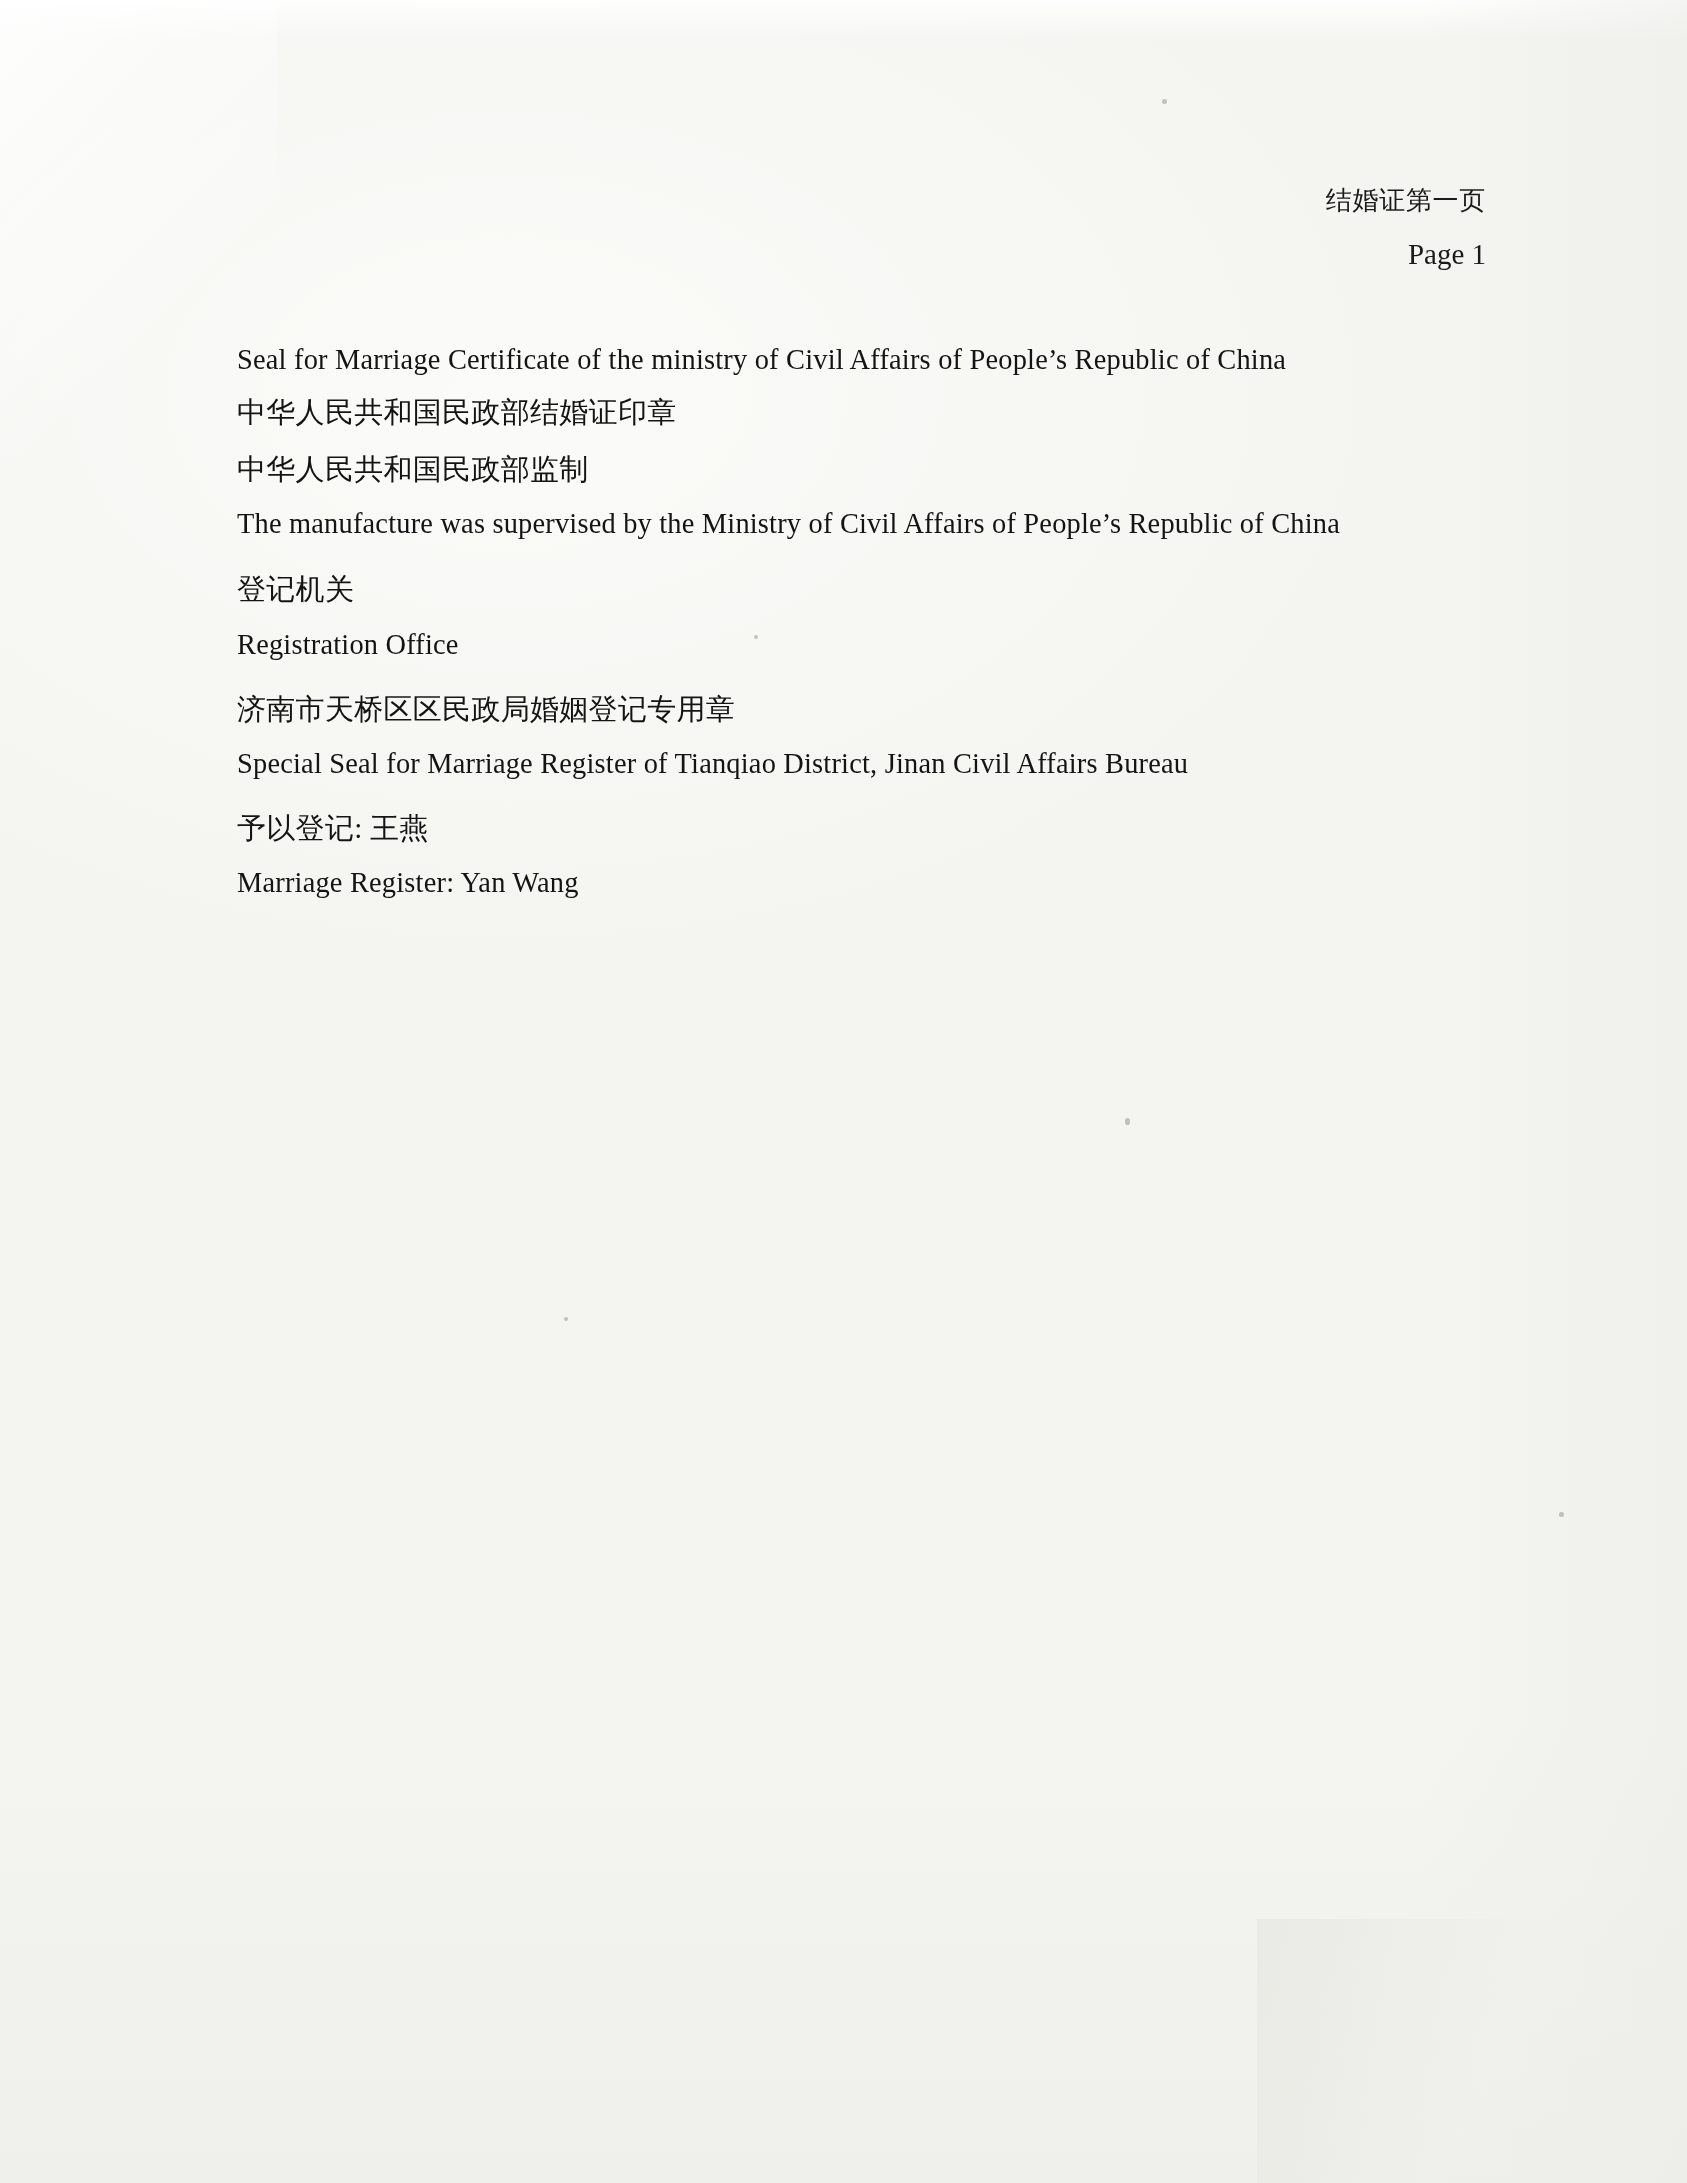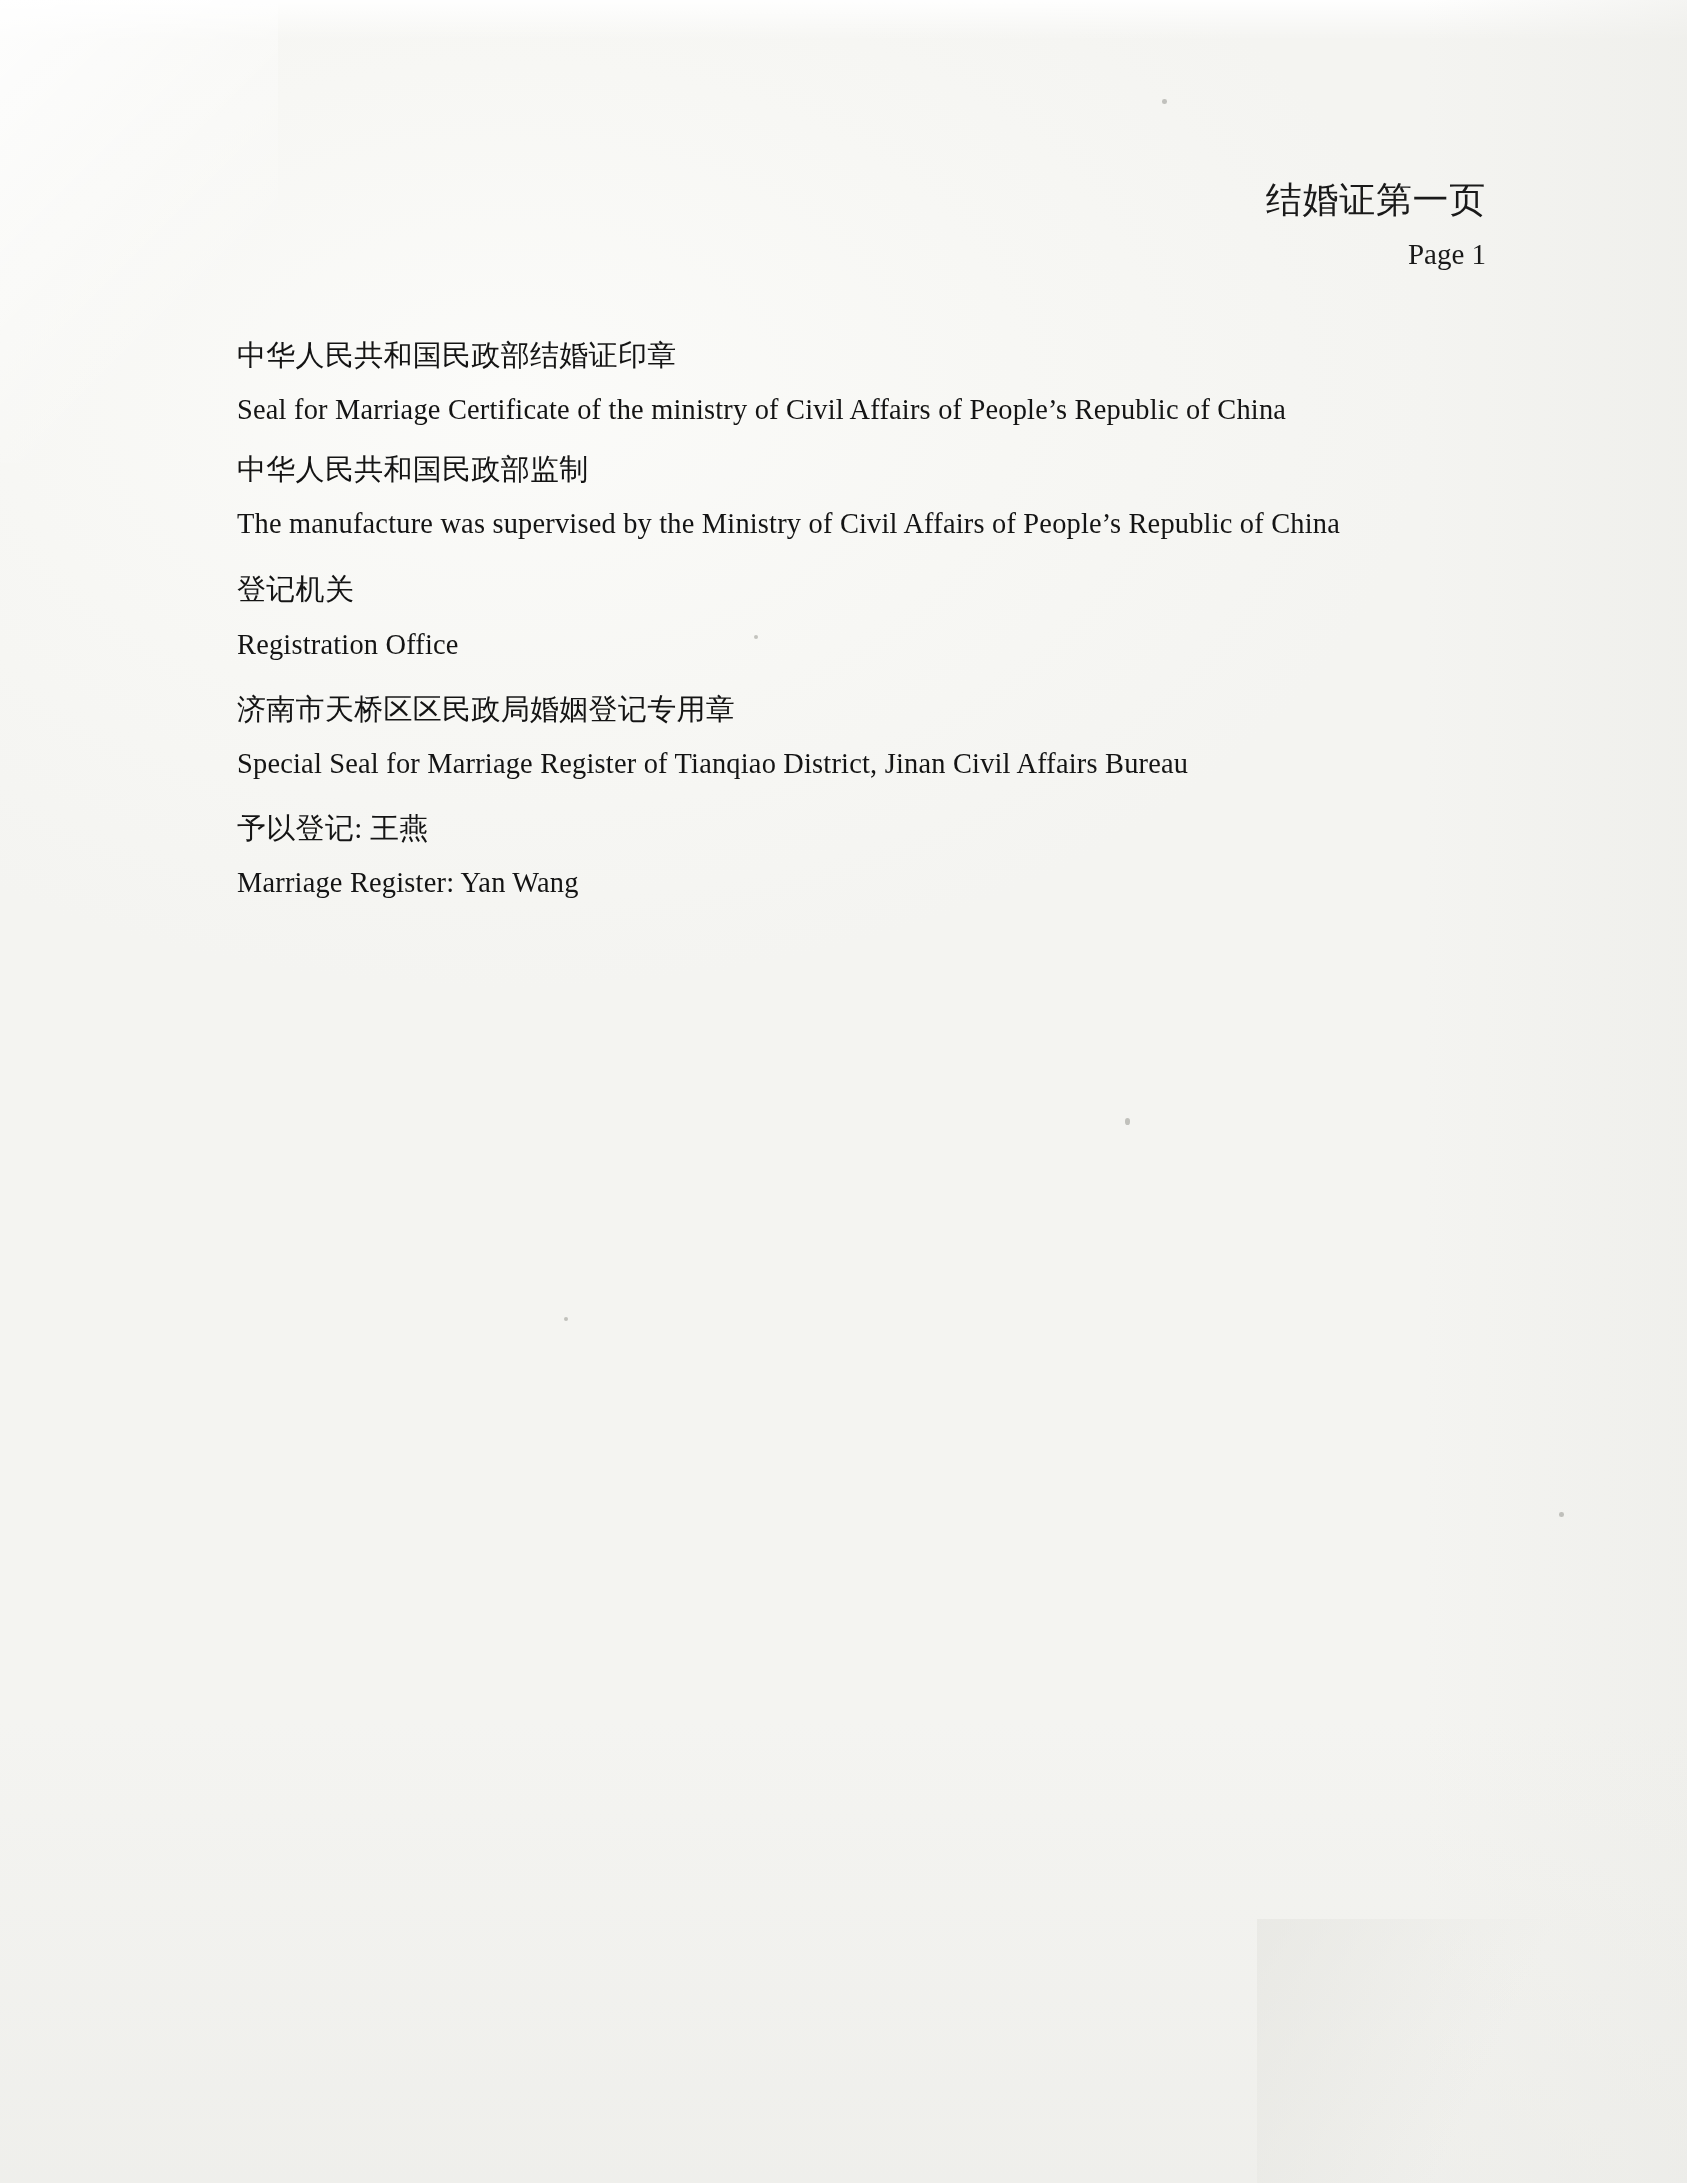--- a/index.html
+++ b/index.html
@@ -59,21 +59,21 @@
   }
 
   
   .header {
     position: absolute;
     top: 180px;
     right: 201px;
     text-align: right;
   }
   .header-cn {
-    font-size: 36px;
+    font-size: 26px;
     line-height: 41px;
     letter-spacing: 0.7px;
     color: #1a1a1a;
     white-space: nowrap;
   }
   .header-en {
     font-size: 29px;
     line-height: 41px;
     margin-top: 13px;
     color: #1a1a1a;
@@ -121,22 +121,22 @@
   <div class="speck" style="left:564px; top:1317px; width:4px; height:4px;"></div>
   <div class="speck" style="left:1559px; top:1512px; width:4.6px; height:4.6px;"></div>
 
   <div class="header">
     <div class="header-cn">结婚证第一页</div>
     <div class="header-en">Page 1</div>
   </div>
 
   <div class="body-block">
 
+    <div class="line en">Seal for Marriage Certificate of the ministry of Civil Affairs of People’s Republic of China</div>
     <div class="line cn">中华人民共和国民政部结婚证印章</div>
-    <div class="line en">Seal for Marriage Certificate of the ministry of Civil Affairs of People’s Republic of China</div>
     <div class="gap-sm"></div>
 
     <div class="line cn">中华人民共和国民政部监制</div>
     <div class="line en">The manufacture was supervised by the Ministry of Civil Affairs of People’s Republic of China</div>
     <div class="gap-sm"></div>
 
     <div class="gap-sm"></div>
 
     <div class="line cn">登记机关</div>
     <div class="line en">Registration Office</div>

